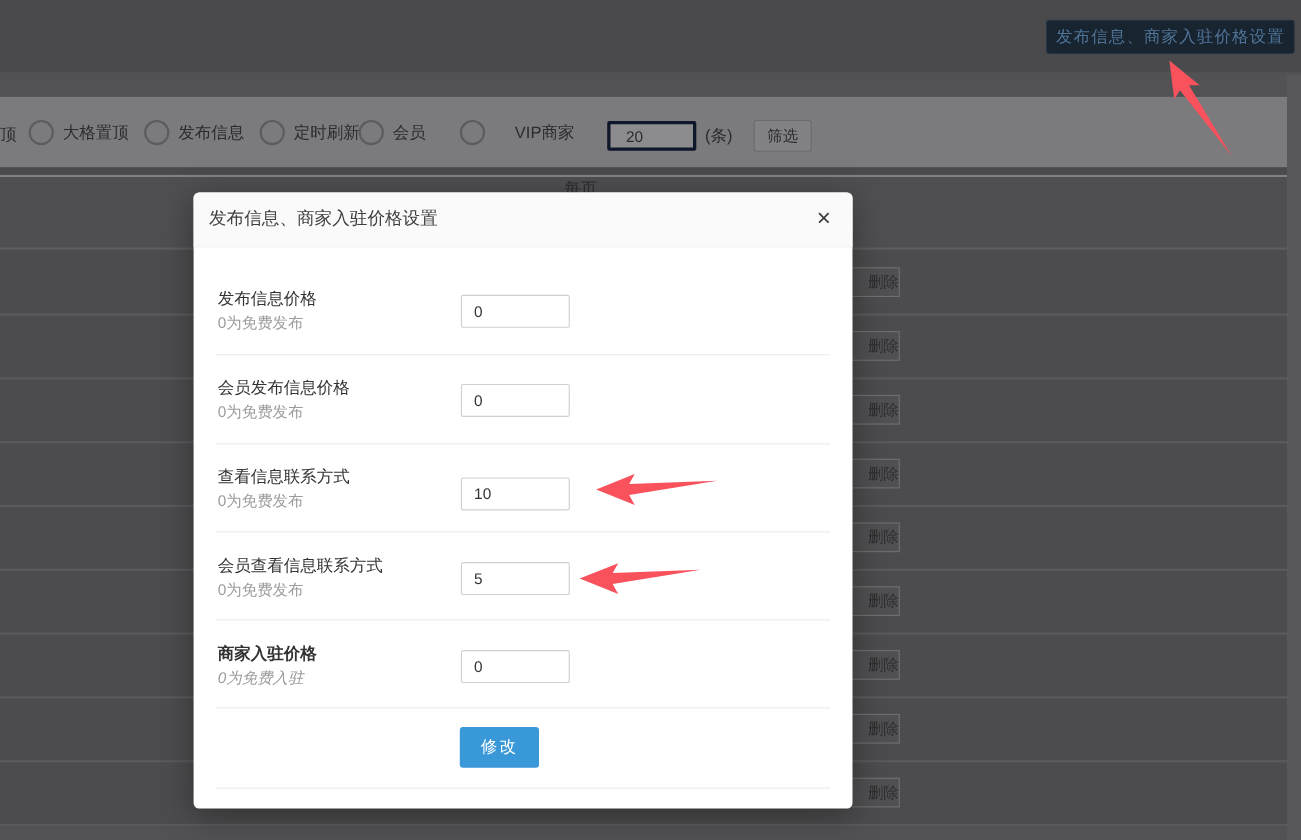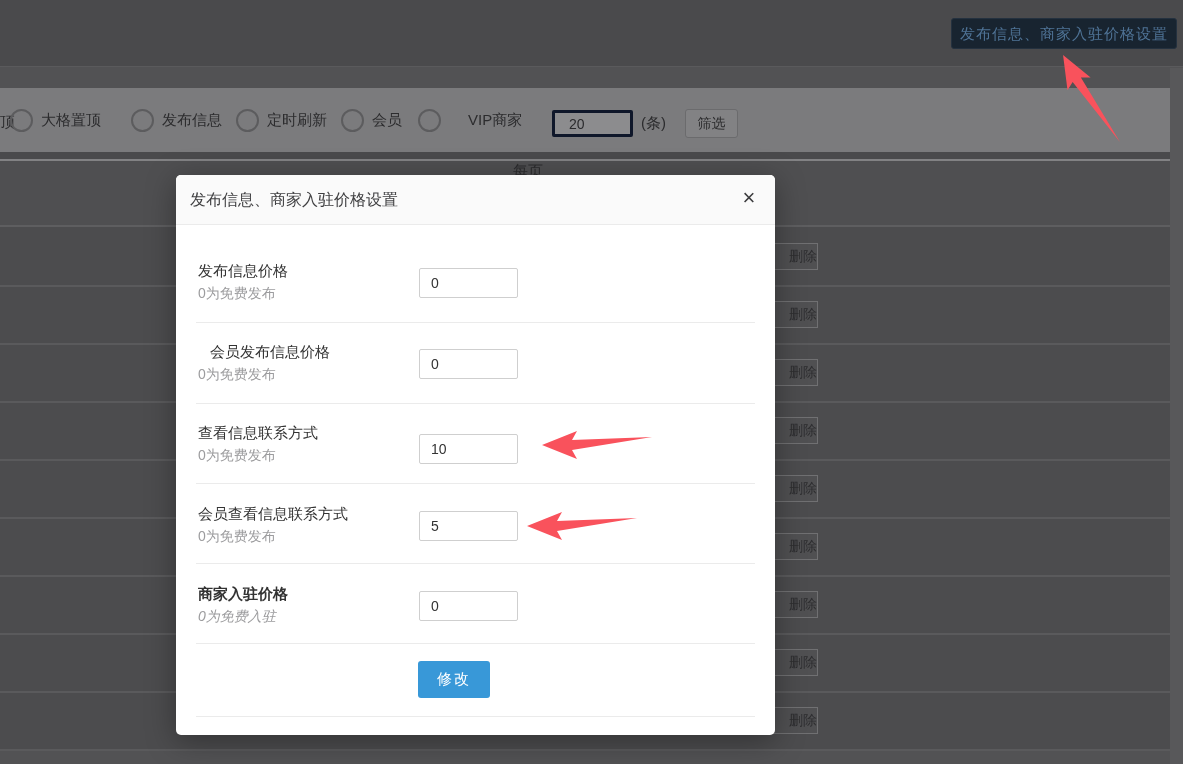--- a/index.html
+++ b/index.html
@@ -113,33 +113,33 @@
       <div class="row-divider" style="top: 749px;"></div>
     </div>
   <div class="hairline line-3"></div>
   <div class="band band-footer"></div>
   <div class="scroll-strip"></div>
 
   <button class="topbar-btn">发布信息、商家入驻价格设置</button>
 
   <span class="trunc-label">顶</span>
   <div id="filter-options">
-      <div class="filter-option" style="left: 10px; justify-content: center;">
+      <div class="filter-option" style="left: 26px; justify-content: center;">
         <div class="radio-circle"></div>
         <span>大格置顶</span>
       </div>
       <div class="filter-option" style="left: 131px;">
         <div class="radio-circle"></div>
         <span>发布信息</span>
       </div>
       <div class="filter-option" style="left: 236px;">
         <div class="radio-circle"></div>
         <span>定时刷新</span>
       </div>
-      <div class="filter-option" style="left: 341px; justify-content: center;">
+      <div class="filter-option" style="left: 326px; justify-content: center;">
         <div class="radio-circle"></div>
         <span>会员</span>
       </div>
       <div class="filter-option" style="left: 418px; gap: 27px;">
         <div class="radio-circle"></div>
         <span>VIP商家</span>
       </div>
     </div>
   <span class="perpage-label">每页</span>
   <input class="perpage-input" value="20" style="">
@@ -161,21 +161,21 @@
   <div class="modal">
     <div class="modal-header">
       <span class="modal-title">发布信息、商家入驻价格设置</span>
       <span class="modal-close">×</span>
     </div>
     <div id="modal-rows">
         <div class="m-label" style="top: 87px;">发布信息价格</div>
         <div class="m-hint" style="top: 110px;">0为免费发布</div>
         <input class="m-input" value="0" style="top: 93px;">
         <div class="m-divider" style="top: 147px;"></div>
-        <div class="m-label" style="top: 168px; margin-left: 12px;">会员发布信息价格</div>
+        <div class="m-label" style="top: 168px;">会员发布信息价格</div>
         <div class="m-hint" style="top: 191px;">0为免费发布</div>
         <input class="m-input" value="0" style="top: 174px;">
         <div class="m-divider" style="top: 228px;"></div>
         <div class="m-label" style="top: 249px;">查看信息联系方式</div>
         <div class="m-hint" style="top: 272px;">0为免费发布</div>
         <input class="m-input" value="10" style="top: 259px;">
         <div class="m-divider" style="top: 308px;"></div>
         <div class="m-label" style="top: 330px;">会员查看信息联系方式</div>
         <div class="m-hint" style="top: 353px;">0为免费发布</div>
         <input class="m-input" value="5" style="top: 336px;">

